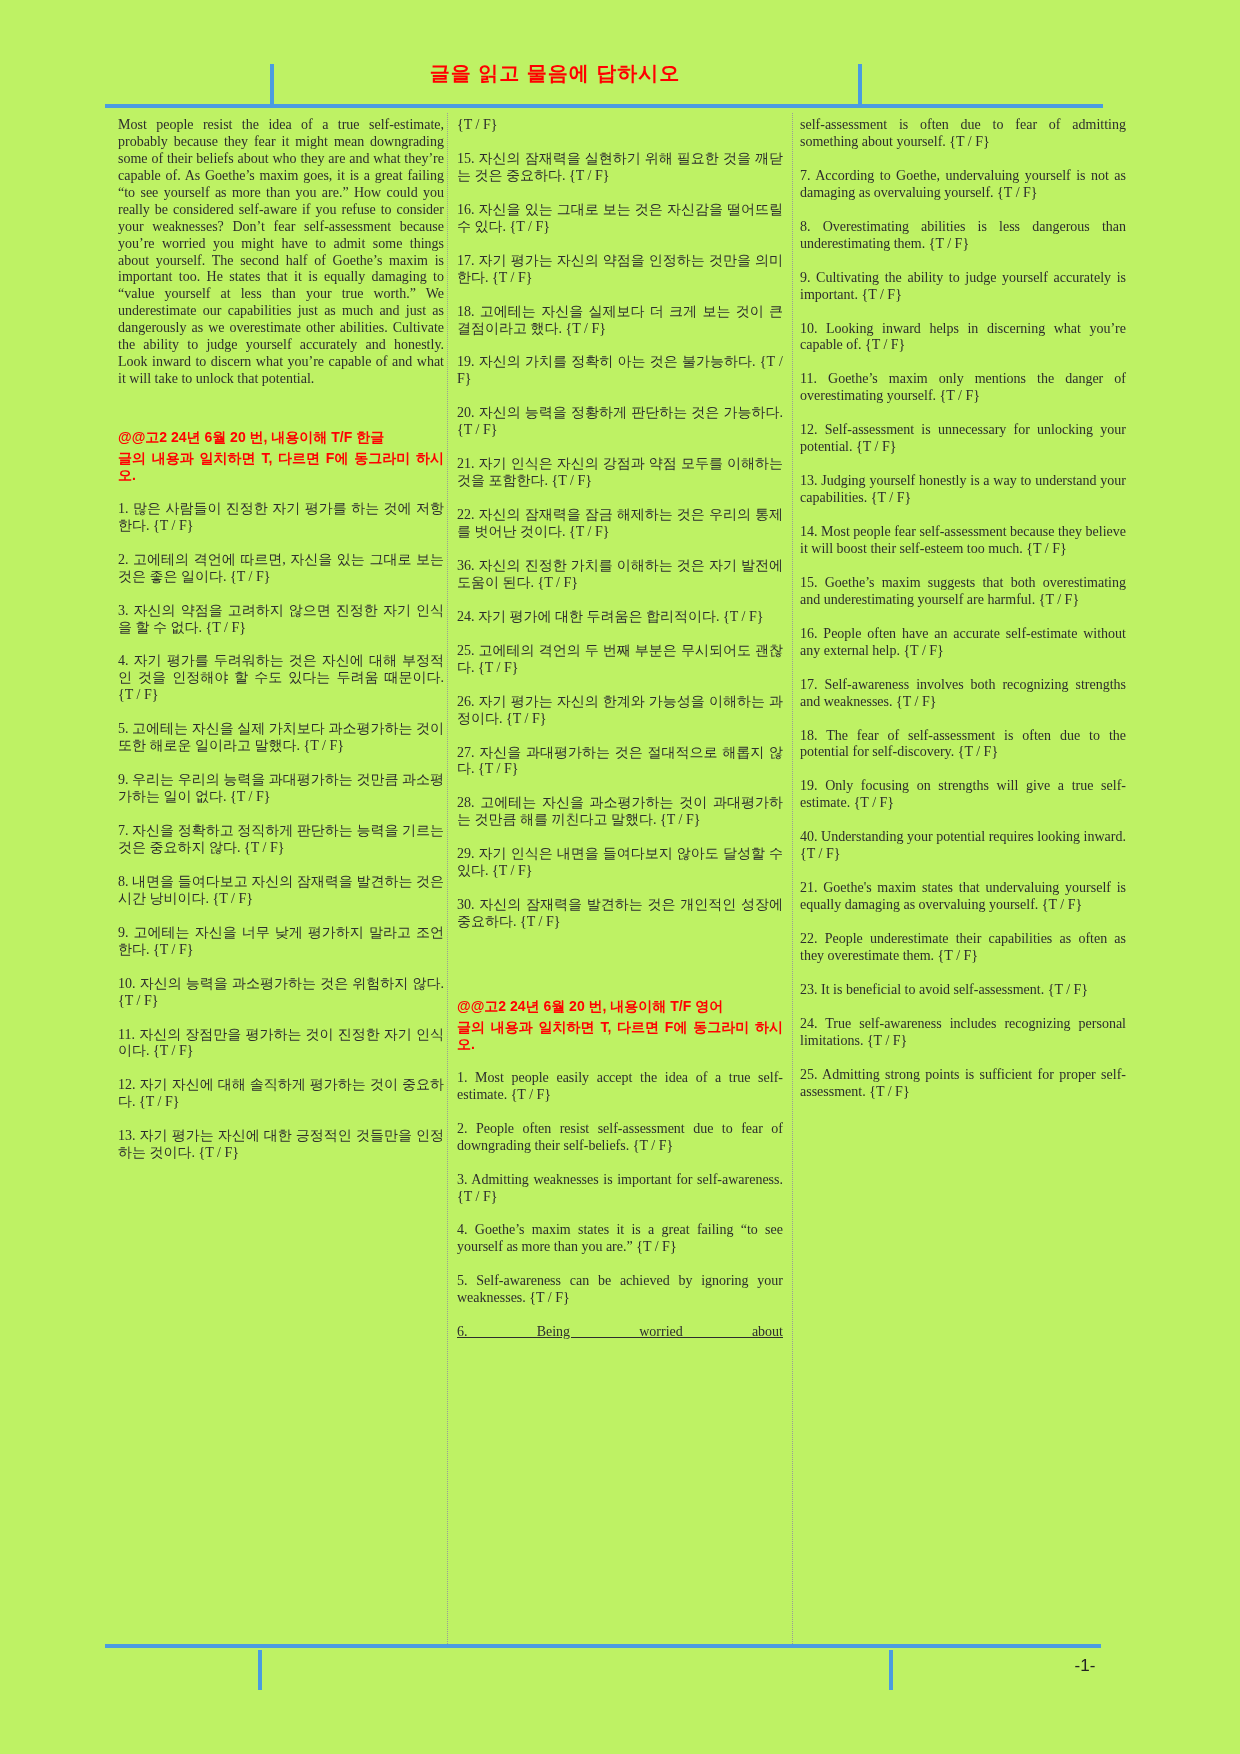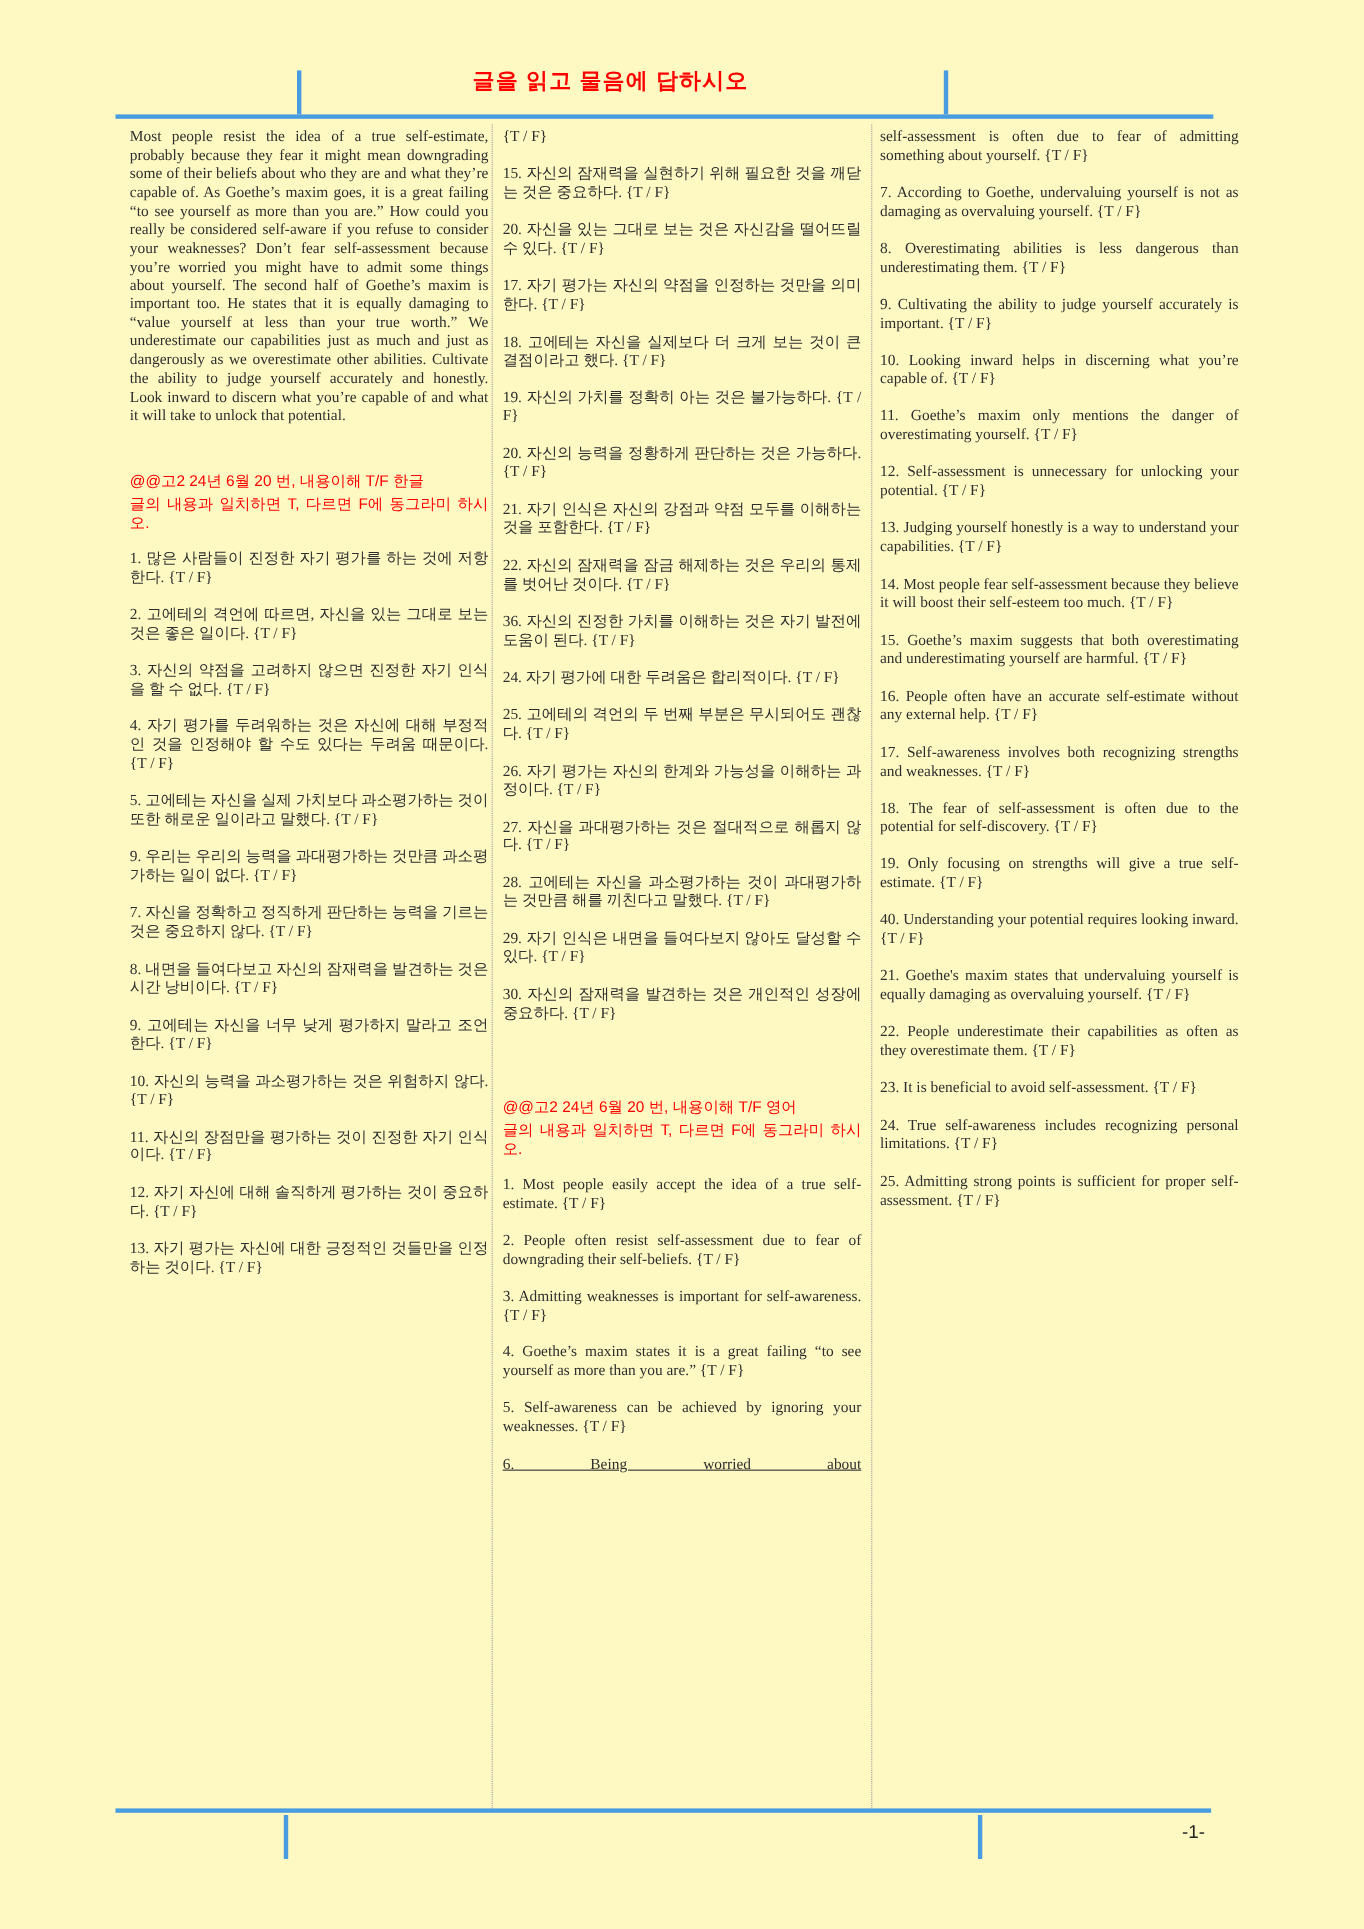--- a/index.html
+++ b/index.html
@@ -1,20 +1,20 @@
 <!DOCTYPE html>
 <html><head>
 <meta charset="utf-8">
 <style>
   html,body{margin:0;padding:0;}
   body{
     width:1240px;height:1754px;background:#ffffff;position:relative;
     font-family:"Liberation Serif","DejaVu Serif",serif;color:#2d2d2d;
   }
-  .page{position:absolute;inset:0;background:#fef9c3;}
+  .page{position:absolute;inset:0;background:#bef264;}
   .header-title{
     position:absolute;top:60px;left:105px;width:900px;text-align:center;
     font-family:"Liberation Sans","DejaVu Sans",sans-serif;font-weight:bold;
     font-size:20px;color:#ff0000;letter-spacing:1px;
   }
   .rule{position:absolute;background:#4a9ce0;}
   .rule-top{left:105px;top:104px;width:998px;height:4px;}
   .rule-bottom{left:105px;top:1644px;width:996px;height:4px;}
   .tick{position:absolute;width:4px;background:#4a9ce0;}
   .tick-top-left{left:270px;top:64px;height:40px;}
@@ -25,21 +25,21 @@
   .sep1{left:447px}.sep2{left:792px}
   .col{
     position:absolute;top:117px;width:326px;
     font-size:14px;line-height:1.21;text-align:justify;
   }
   .col1{left:118px}.col2{left:457px}.col3{left:800px}
   .block{margin-top:17px;}
   .col .block:first-child{margin-top:0;}
   .heading{
     font-family:"Liberation Sans","DejaVu Sans",sans-serif;
-    font-weight:normal;color:#ff0000;text-align:justify;
+    font-weight:bold;color:#ff0000;text-align:justify;
   }
   .heading + .heading{margin-top:4px;}
   .block.gap-sm,.block.gap-lg{margin-top:0;}
   .gap-sm{height:24px;}
   .gap-lg{height:50px;}
   .justify-last{text-align-last:justify;text-decoration:underline;}
   .page-number{
     position:absolute;left:1045px;top:1656px;width:80px;text-align:center;
     font-family:"Liberation Sans","DejaVu Sans",sans-serif;font-size:17px;color:#222222;
   }
@@ -72,21 +72,21 @@
       <div class="block question">8. 내면을 들여다보고 자신의 잠재력을 발견하는 것은 시간 낭비이다. {T / F}</div>
       <div class="block question">9. 고에테는 자신을 너무 낮게 평가하지 말라고 조언한다. {T / F}</div>
       <div class="block question">10. 자신의 능력을 과소평가하는 것은 위험하지 않다. {T / F}</div>
       <div class="block question">11. 자신의 장점만을 평가하는 것이 진정한 자기 인식이다. {T / F}</div>
       <div class="block question">12. 자기 자신에 대해 솔직하게 평가하는 것이 중요하다. {T / F}</div>
       <div class="block question">13. 자기 평가는 자신에 대한 긍정적인 것들만을 인정하는 것이다. {T / F}</div>
     </div>
   <div class="col col2">
       <div class="block continuation">{T / F}</div>
       <div class="block question">15. 자신의 잠재력을 실현하기 위해 필요한 것을 깨닫는 것은 중요하다. {T / F}</div>
-      <div class="block question">20. 자신을 있는 그대로 보는 것은 자신감을 떨어뜨릴 수 있다. {T / F}</div>
+      <div class="block question">16. 자신을 있는 그대로 보는 것은 자신감을 떨어뜨릴 수 있다. {T / F}</div>
       <div class="block question">17. 자기 평가는 자신의 약점을 인정하는 것만을 의미한다. {T / F}</div>
       <div class="block question">18. 고에테는 자신을 실제보다 더 크게 보는 것이 큰 결점이라고 했다. {T / F}</div>
       <div class="block question">19. 자신의 가치를 정확히 아는 것은 불가능하다. {T / F}</div>
       <div class="block question">20. 자신의 능력을 정황하게 판단하는 것은 가능하다. {T / F}</div>
       <div class="block question">21. 자기 인식은 자신의 강점과 약점 모두를 이해하는 것을 포함한다. {T / F}</div>
       <div class="block question">22. 자신의 잠재력을 잠금 해제하는 것은 우리의 통제를 벗어난 것이다. {T / F}</div>
       <div class="block question">36. 자신의 진정한 가치를 이해하는 것은 자기 발전에 도움이 된다. {T / F}</div>
       <div class="block question">24. 자기 평가에 대한 두려움은 합리적이다. {T / F}</div>
       <div class="block question">25. 고에테의 격언의 두 번째 부분은 무시되어도 괜찮다. {T / F}</div>
       <div class="block question">26. 자기 평가는 자신의 한계와 가능성을 이해하는 과정이다. {T / F}</div>

